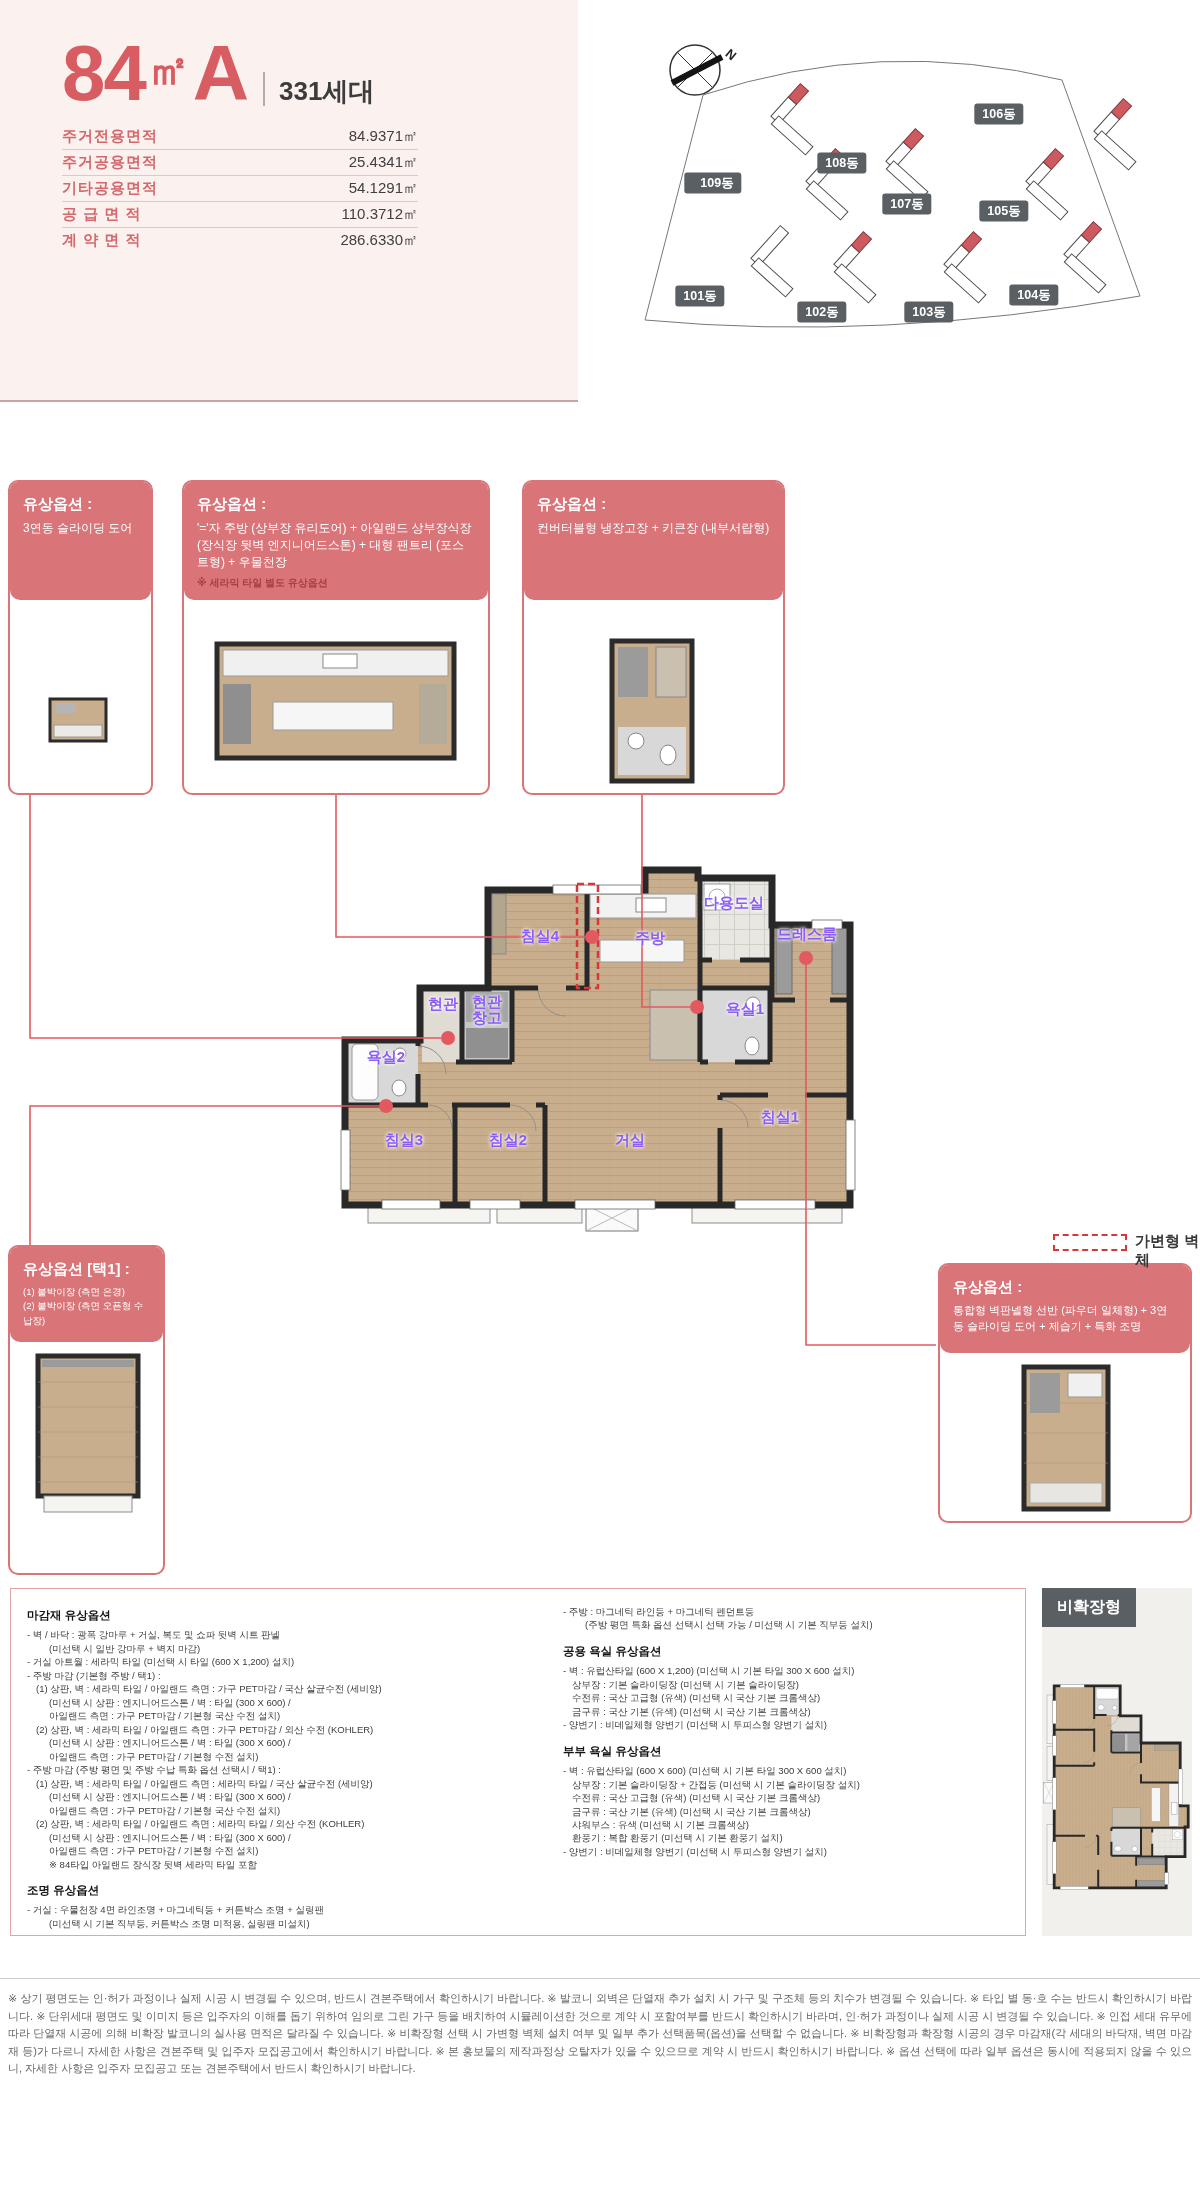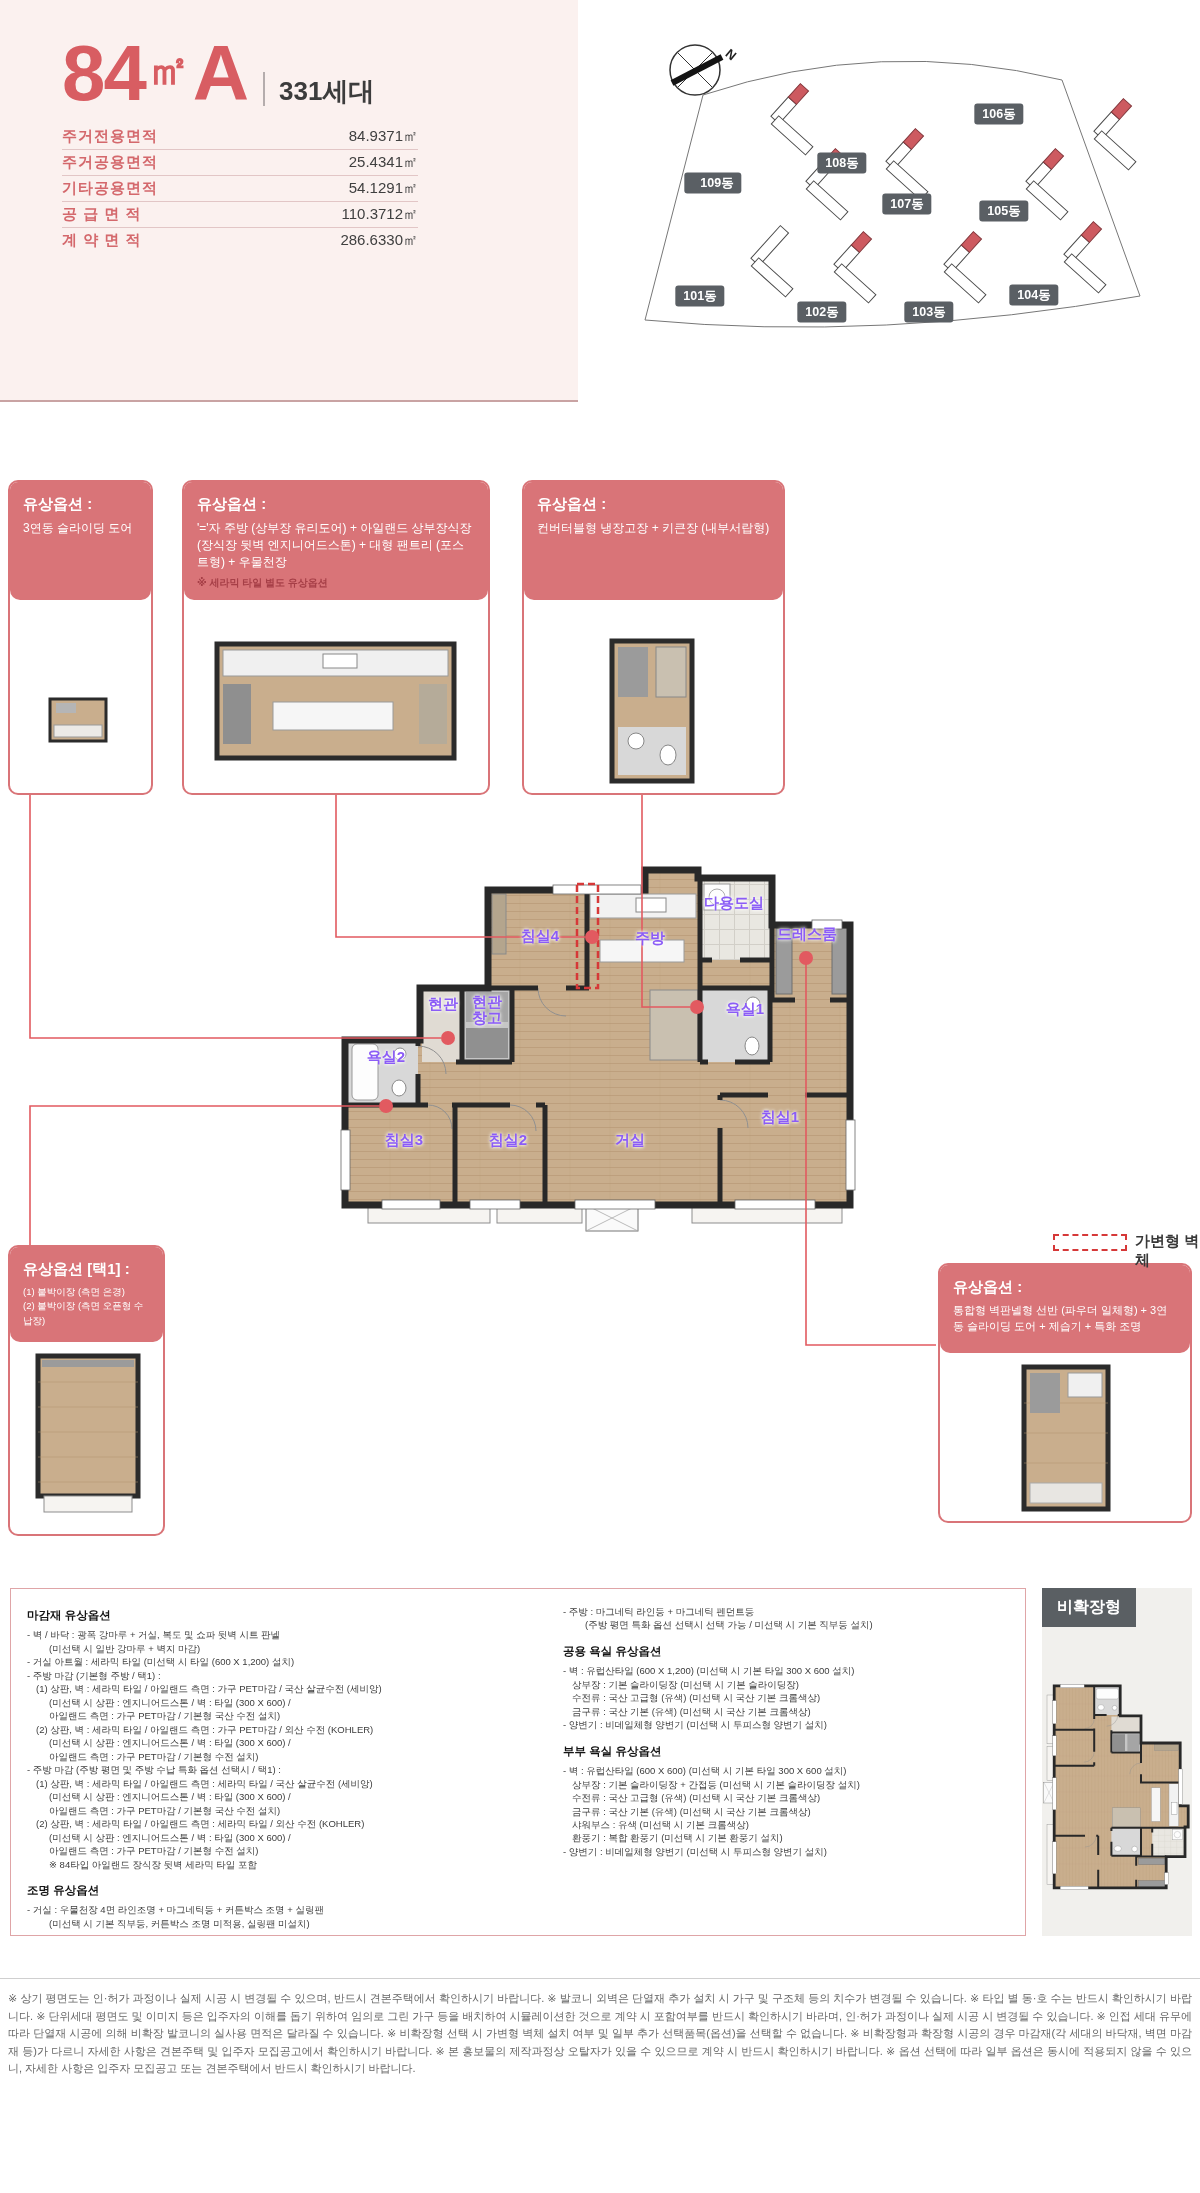--- a/index.html
+++ b/index.html
@@ -28,21 +28,21 @@
   
   .opt-box{position:absolute;border:2px solid #d97478;border-radius:10px;background:#fff;box-sizing:border-box;z-index:2;}
   .opt-head{background:#d97478;border-radius:8px 8px 10px 10px;padding:13px 13px 0 13px;box-sizing:border-box;color:#fff;}
   .opt-title{font-size:15px;font-weight:bold;margin-bottom:6px;}
   .opt-line{font-size:12px;line-height:1.42;}
   .opt-line.small{font-size:9.5px;line-height:1.5;}
   .opt-note{font-size:10px;color:#a63f47;font-weight:bold;margin-top:5px;}
   #box1{left:8px;top:480px;width:145px;height:315px;}
   #box2{left:182px;top:480px;width:308px;height:315px;}
   #box3{left:522px;top:480px;width:263px;height:315px;}
-  #box4{left:8px;top:1245px;width:157px;height:291px;}
+  #box4{left:8px;top:1245px;width:157px;height:330px;}
   #box5{left:938px;top:1263px;width:254px;height:260px;}
   #box1 .opt-head,#box2 .opt-head,#box3 .opt-head{height:118px;}
   #box4 .opt-head{height:95px;}
   #box5 .opt-head{height:88px;}
   .thumb{position:absolute;}
 
   
   .room{position:absolute;transform:translate(-50%,-50%);font-weight:bold;font-size:15px;color:#8b5cf6;z-index:6;white-space:nowrap;
         text-shadow:0 0 3px rgba(255,255,255,.95),0 0 4px rgba(255,255,255,.95);}
   .room.wrap2{white-space:normal;width:38px;text-align:center;line-height:1.05;}

